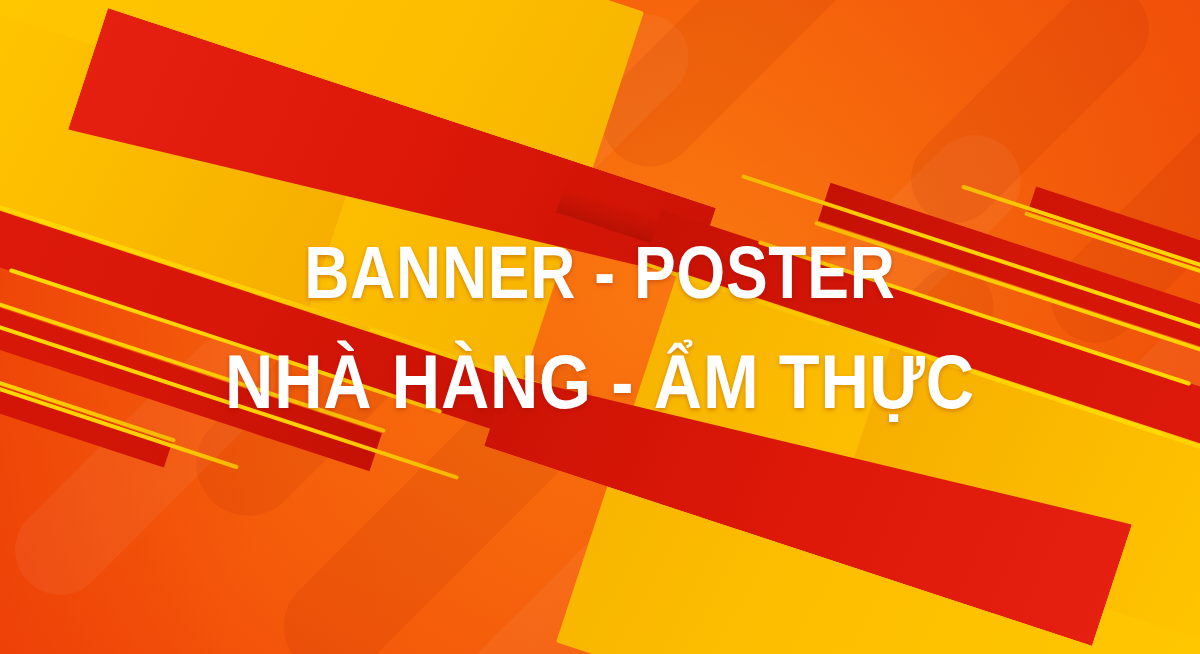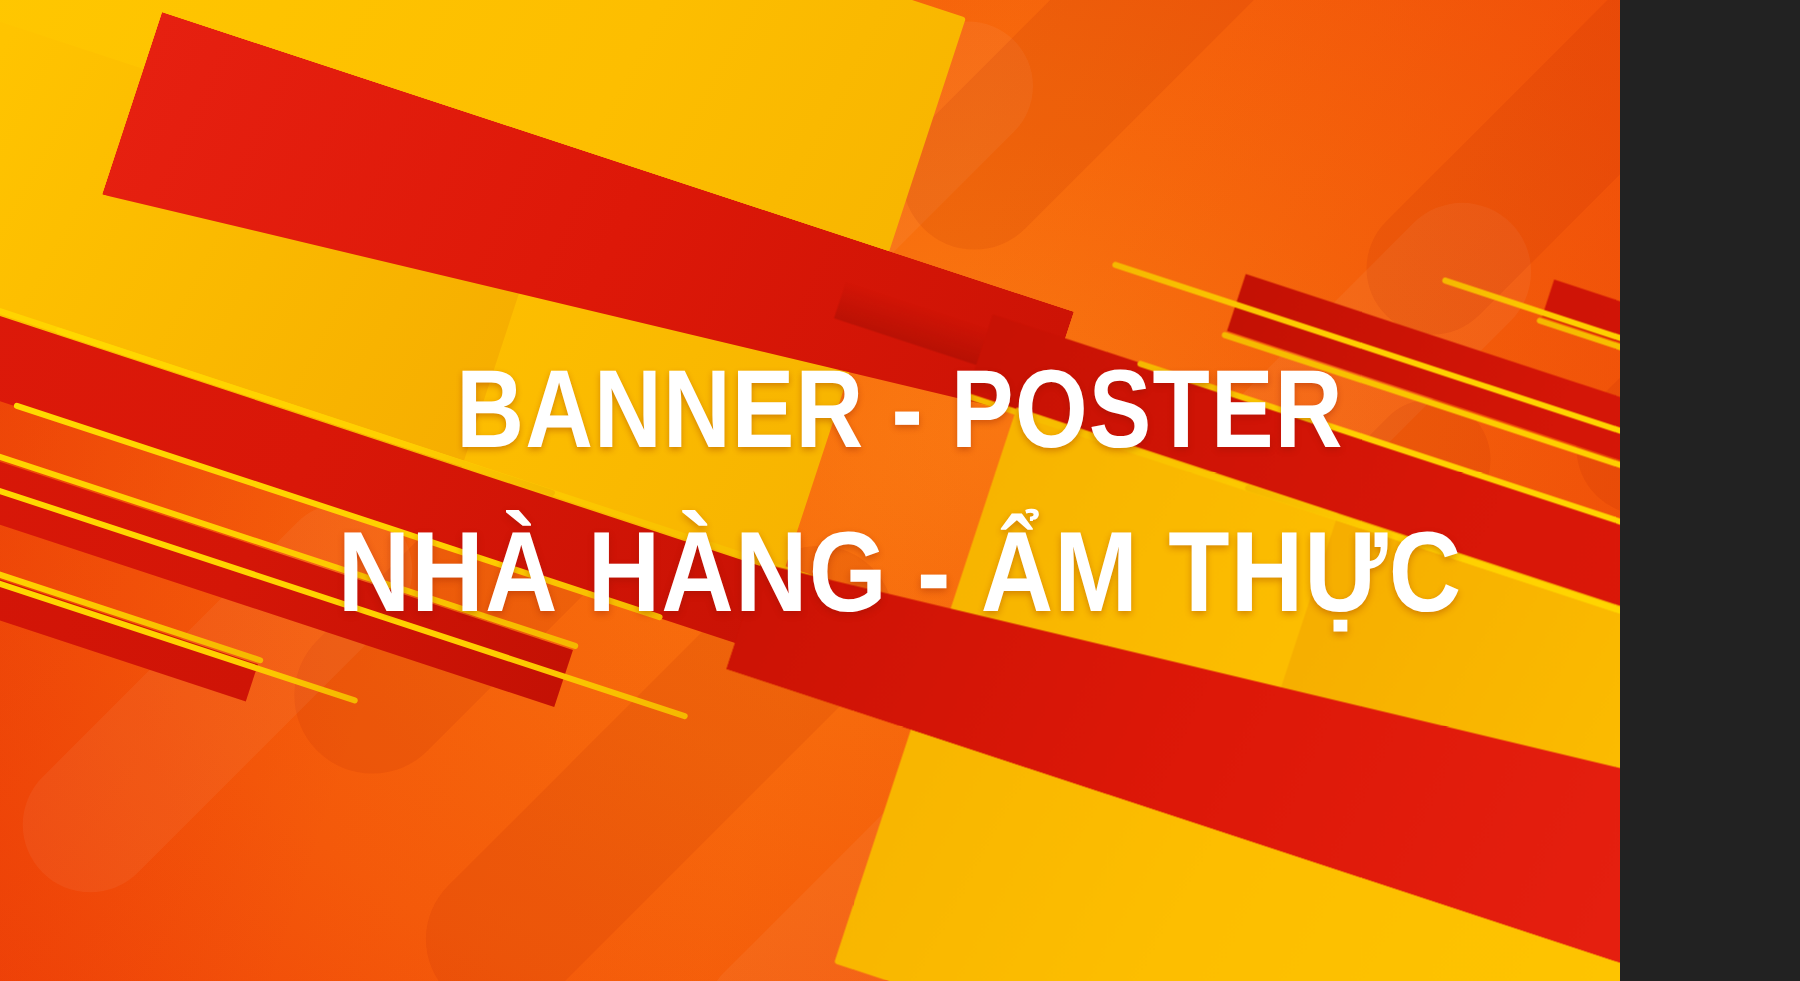--- a/index.html
+++ b/index.html
@@ -3,21 +3,21 @@
 <meta charset="utf-8">
 <title>Banner</title>
 <style>
   html, body {
     margin: 0;
     padding: 0;
     background: #222;
   }
   #banner {
     position: relative;
-    width: 1080px;
+    width: 1200px;
     height: 654px;
     overflow: hidden;
     font-family: "Liberation Sans", sans-serif;
     background: #f2500a;
   }
 
   
   .bg-base {
     position: absolute;
     inset: 0;

